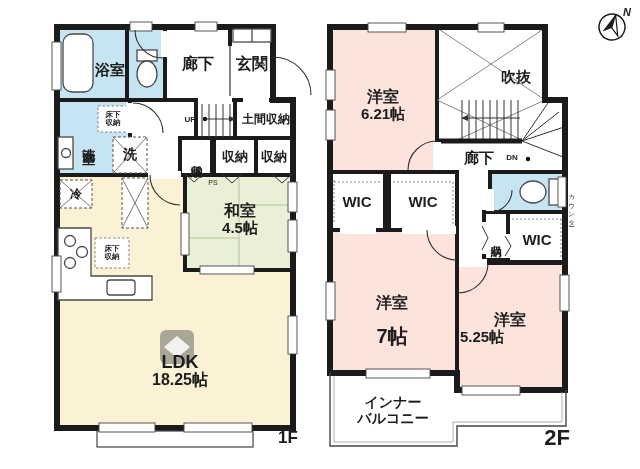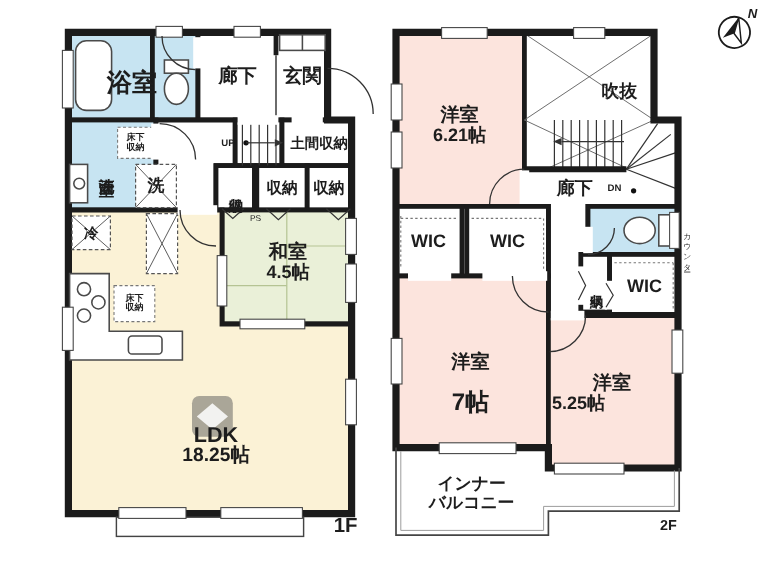--- a/index.html
+++ b/index.html
@@ -213,21 +213,21 @@
 
   <g transform="rotate(16,612,27)">
     <circle cx="612" cy="27" r="13" fill="#fff" stroke="#1b1b1b" stroke-width="1.5"></circle>
     <polygon points="612,14 604,34 612,28" fill="#1b1b1b"></polygon>
     <polygon points="612,14 620,34 612,28" fill="#fff" stroke="#1b1b1b" stroke-width="1.2"></polygon>
   </g>
 </svg>
 
 <div class="labels">
 
-  <div class="lbl" style="left:110px;top:70px;font-size:21px;text-align:center;">浴室</div>
+  <div class="lbl" style="left:110px;top:70px;font-size:15px;text-align:center;">浴室</div>
   <div class="lbl" style="left:198px;top:64px;font-size:16px;">廊下</div>
   <div class="lbl" style="left:252px;top:64px;font-size:16px;">玄関</div>
   <div class="lbl v" style="left:88px;top:140px;font-size:13px;">洗面室</div>
   <div class="lbl wrap" style="left:113px;top:119px;font-size:7.5px;width:17px;">床下収納</div>
   <div class="lbl" style="left:130px;top:155px;font-size:14px;">洗</div>
   <div class="lbl bold" style="left:190px;top:120px;font-size:8px;text-align:center;">UP</div>
   <div class="lbl" style="left:266px;top:120px;font-size:12px;">土間収納</div>
   <div class="lbl v" style="left:196px;top:156px;font-size:12px;">収納</div>
   <div class="lbl" style="left:235px;top:157px;font-size:13px;">収納</div>
   <div class="lbl" style="left:274px;top:157px;font-size:13px;">収納</div>
@@ -249,19 +249,19 @@
   <div class="lbl" style="left:423px;top:202px;font-size:15px;">WIC</div>
   <div class="lbl v" style="left:496px;top:237px;font-size:11px;">収納</div>
   <div class="lbl" style="left:537px;top:240px;font-size:15px;">WIC</div>
   <div class="lbl v" style="left:572px;top:207px;font-size:6.5px;font-weight:400;">カウンター</div>
   <div class="lbl" style="left:392px;top:303px;font-size:16px;">洋室</div>
   <div class="lbl" style="left:392px;top:336px;font-size:20px;">7帖</div>
   <div class="lbl" style="left:510px;top:320px;font-size:16px;">洋室</div>
   <div class="lbl" style="left:482px;top:337px;font-size:15px;">5.25帖</div>
   <div class="lbl" style="left:393px;top:403px;font-size:14px;">インナー</div>
   <div class="lbl" style="left:393px;top:419px;font-size:14px;">バルコニー</div>
-  <div class="lbl bold" style="left:557px;top:438px;font-size:12px;">2F</div>
+  <div class="lbl bold" style="left:557px;top:438px;font-size:22px;">2F</div>
 
   <div class="lbl italic" style="left:627px;top:12px;font-size:11px;">N</div>
 
 </div>
 
 </div>
 
 </body></html>

